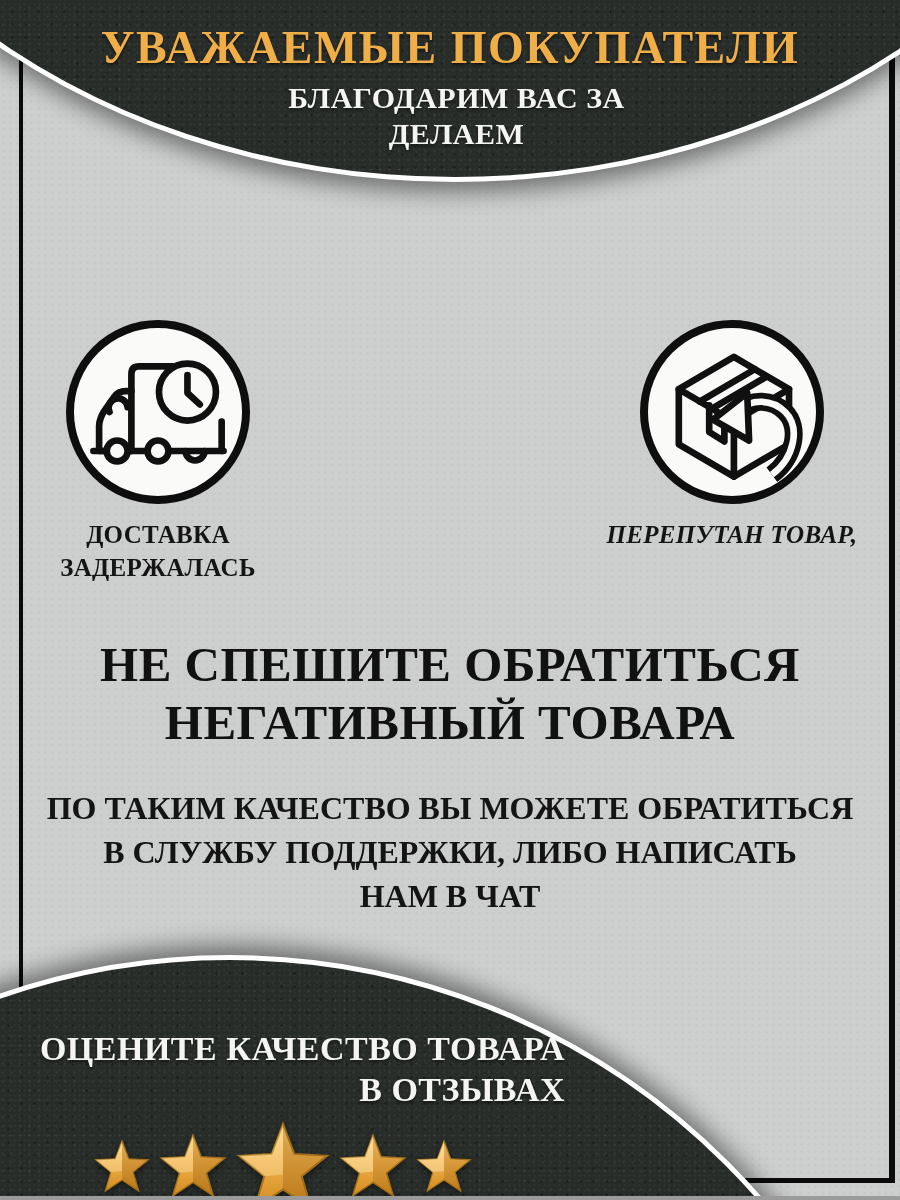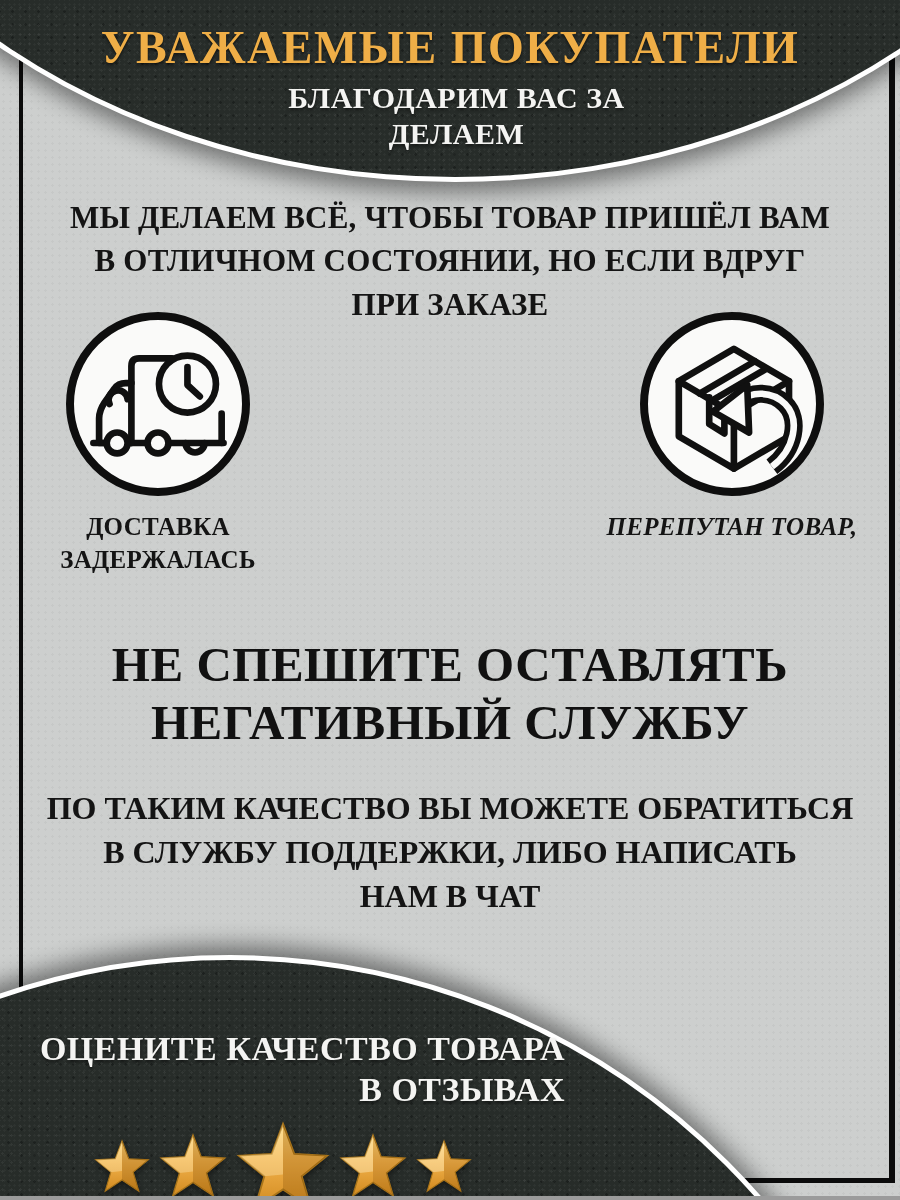--- a/index.html
+++ b/index.html
@@ -36,21 +36,21 @@
 
   .header-text{position:absolute;top:24px;left:0;width:100%;text-align:center;z-index:3;}
   .header-title{font-size:46px;letter-spacing:1.5px;color:#EFAE47;line-height:1.05;
     text-shadow:0 2px 3px rgba(0,0,0,0.55);}
   .header-sub{margin-top:8px;font-size:30px;letter-spacing:0.5px;color:#F4F4F2;line-height:1.2;
     text-shadow:0 2px 3px rgba(0,0,0,0.5);padding-left:13px;}
 
   .intro{position:absolute;top:196px;left:45px;right:45px;text-align:center;z-index:3;
     font-size:31px;line-height:1.4;color:#141414;letter-spacing:0.2px;}
 
-  .issues{position:absolute;top:312px;left:12px;right:18px;display:flex;justify-content:space-between;z-index:3;}
+  .issues{position:absolute;top:320px;left:12px;right:18px;display:flex;justify-content:space-between;z-index:3;}
   .issue-col{width:292px;text-align:center;}
   .issue-col.mid{width:300px;font-style:italic;}
   .icon-circle{
     width:168px;height:168px;margin:0 auto;border-radius:50%;
     background:#fafaf9;border:8px solid #0e0e0e;
     display:flex;align-items:center;justify-content:center;
   }
   .icon-circle svg{width:152px;height:152px;}
   .issue-label{margin-top:15px;font-size:25px;line-height:1.3;color:#141414;letter-spacing:0.3px;}
 
@@ -82,25 +82,20 @@
   <div class="dark-shape footer-shape"></div>
 
   <div class="header-text">
     <div class="header-title">УВАЖАЕМЫЕ ПОКУПАТЕЛИ</div>
     <div class="header-sub">
       <div>БЛАГОДАРИМ ВАС ЗА</div>
       <div>ДЕЛАЕМ</div>
     </div>
   </div>
 
-  <div class="intro">
-    <div>МЫ ДЕЛАЕМ ВСЁ, ЧТОБЫ ТОВАР ПРИШЁЛ ВАМ</div>
-    <div>В ОТЛИЧНОМ СОСТОЯНИИ, НО ЕСЛИ ВДРУГ</div>
-    <div>ПРИ ЗАКАЗЕ</div>
-  </div>
 
   <div class="issues">
 
     <div class="issue-col">
       <div class="icon-circle">
         <svg viewBox="0 0 160 160">
           <path class="ink" d="M52,121 V40 Q52,32 60,32 H95"></path>
           <path class="ink" d="M52,121 H18 V95 Q18,87 24,78 L34,64 Q38,58 46,58 H52"></path>
           <path class="ink" d="M29,80 A10,10 0 1 1 48,75"></path>
           <path class="ink" d="M12,121 H149"></path>
@@ -133,22 +128,22 @@
       </div>
       <div class="issue-label">
         <div>ПЕРЕПУТАН ТОВАР,</div>
       </div>
     </div>
 
 
   </div>
 
   <div class="warning">
-    <div>НЕ СПЕШИТЕ ОСТАВЛЯТЬ</div>
-    <div>НЕГАТИВНЫЙ СЛУЖБУ</div>
+    <div>НЕ СПЕШИТЕ ОБРАТИТЬСЯ</div>
+    <div>НЕГАТИВНЫЙ ТОВАРА</div>
   </div>
 
   <div class="support">
     <div>ПО ТАКИМ КАЧЕСТВО ВЫ МОЖЕТЕ ОБРАТИТЬСЯ</div>
     <div>В СЛУЖБУ ПОДДЕРЖКИ, ЛИБО НАПИСАТЬ</div>
     <div>НАМ В ЧАТ</div>
   </div>
 
   <div class="footer-content">
     <div class="footer-line">ОЦЕНИТЕ КАЧЕСТВО ТОВАРА</div>

